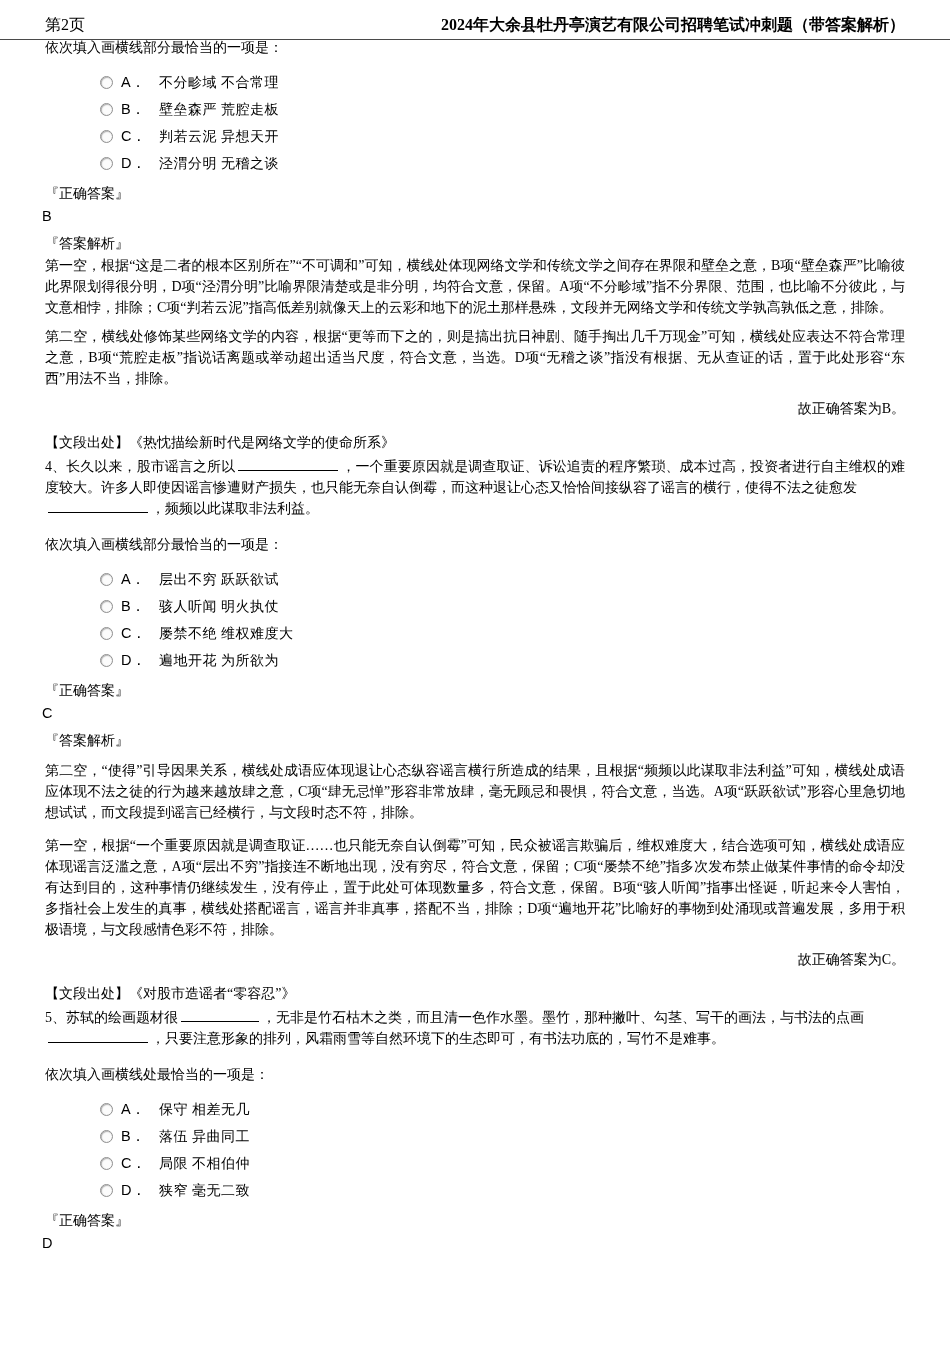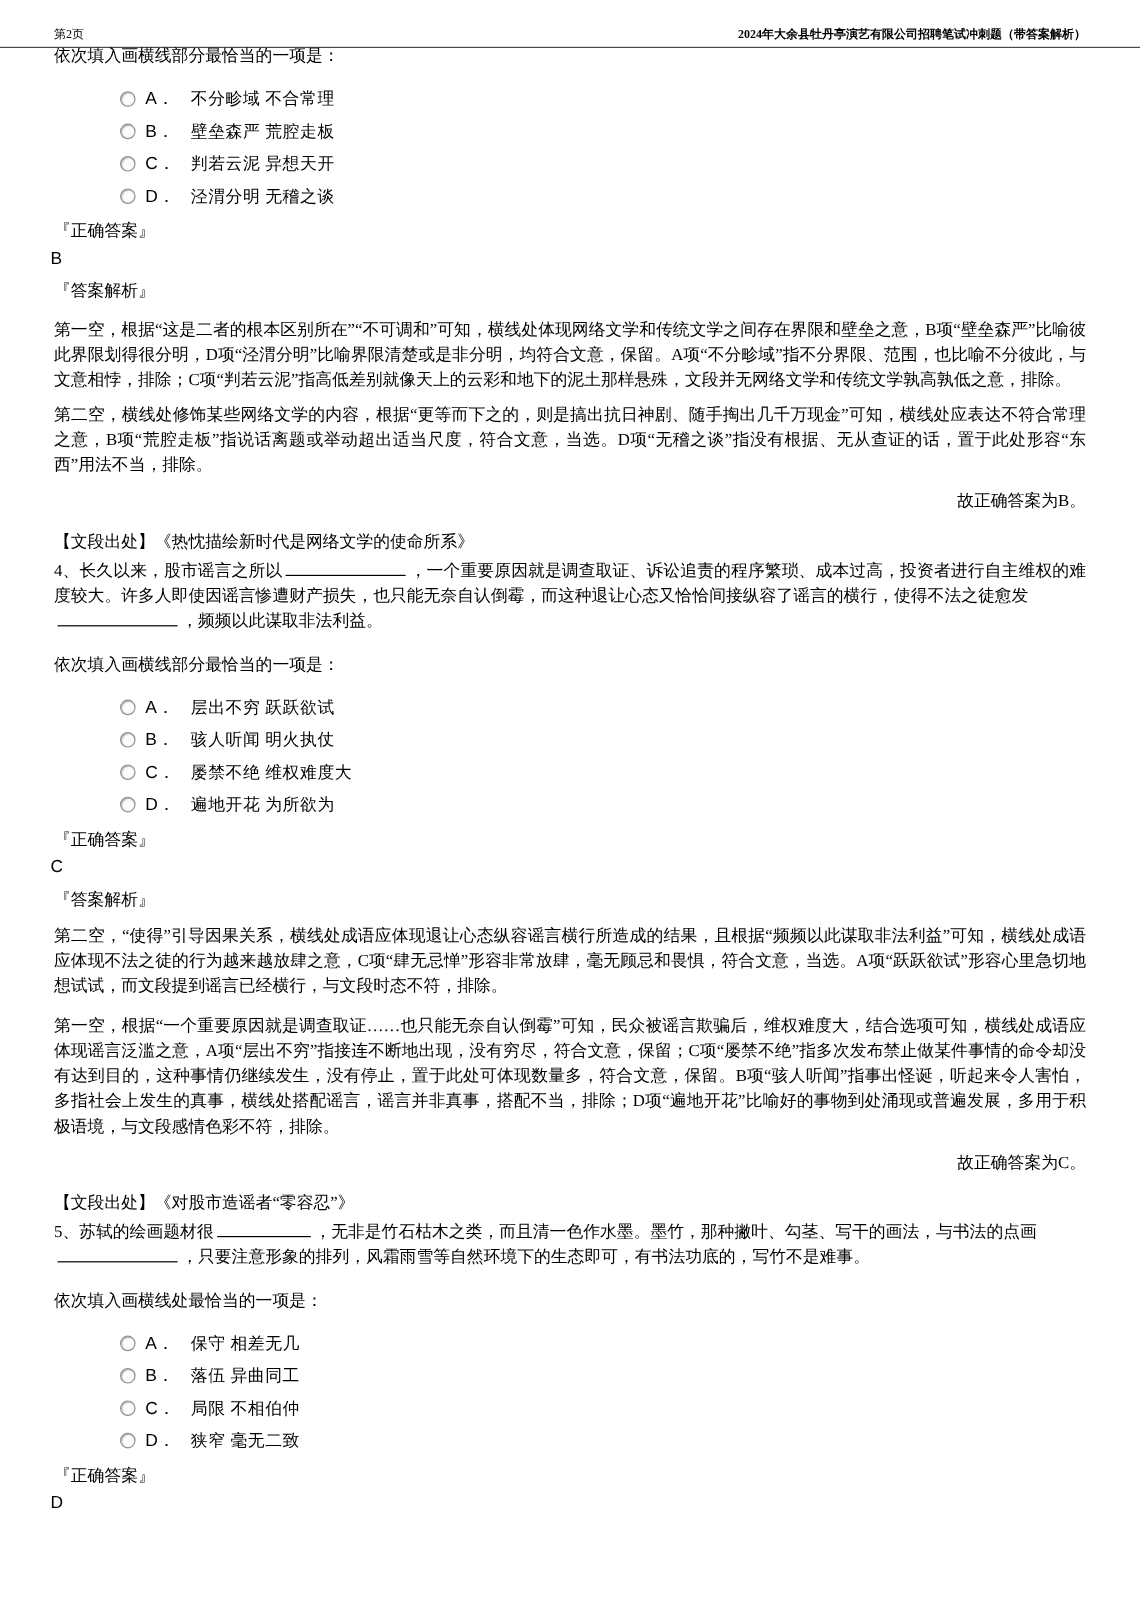--- a/index.html
+++ b/index.html
@@ -2,21 +2,21 @@
 <html><head>
 <meta charset="utf-8">
 <style>
   html,body{margin:0;padding:0;background:#fff;}
   .page{position:relative;width:950px;height:1345px;background:#ffffff;color:#000;
         font-family:"Liberation Serif","DejaVu Serif",serif;overflow:hidden;}
   
   .header{position:absolute;top:0;left:0;right:0;height:40px;padding:0 45px;
           display:flex;justify-content:space-between;align-items:flex-end;
           box-sizing:border-box;border-bottom:1px solid #4a4a4a;
-          font-size:10px;padding-bottom:3px;}
+          font-size:16px;padding-bottom:3px;}
   .header .title{font-weight:600;}
   
   .footer{position:absolute;top:1390px;left:45px;right:45px;border-top:1px solid #4a4a4a;
           display:flex;justify-content:space-between;align-items:flex-start;
           padding-top:5px;font-size:13px;}
   .serialwrap{display:flex;align-items:center;}
   .serial{display:inline-block;font-family:"Liberation Sans","DejaVu Sans",sans-serif;
           font-weight:700;font-size:16px;letter-spacing:-0.3px;
           transform:scaleX(0.85);transform-origin:left center;white-space:nowrap;}
   
@@ -24,21 +24,21 @@
   p{margin:0;}
   .prompt{margin-top:14px;line-height:20px;}
   .options{margin-top:11px;padding-left:55px;}
   .opt{display:flex;align-items:center;height:27px;}
   .radio{width:11px;height:11px;border-radius:50%;border:1px solid #8f8f8f;background:#fcfcfc;
          box-shadow:inset 0.7px 0.7px 1.2px rgba(0,0,0,0.35);flex:0 0 auto;cursor:pointer;}
   .letter{font-family:"Liberation Sans","DejaVu Sans",sans-serif;margin-left:8px;width:32px;font-size:14.5px;}
   .otext{margin-left:6px;letter-spacing:0.5px;}
   .ans-label{margin-top:6px;line-height:22px;}
   .ans-letter{font-family:"Liberation Sans","DejaVu Sans",sans-serif;line-height:22px;margin-left:-3px;font-size:14.5px;}
-  .para{margin-top:10px;line-height:21px;text-align:justify;}
+  .para{line-height:21px;text-align:justify;}
   .p2{margin-top:8px;}
   .concl{margin-top:9px;text-align:right;}
   .source{margin-top:13px;line-height:21px;}
   .stem{margin-top:3px;}
   .blank{display:inline-block;border-bottom:1px solid #000;height:13px;vertical-align:baseline;
          margin:0 3px;}
   .w100{width:100px;} .w78{width:78px;}
 </style>
 </head>
 <body>

